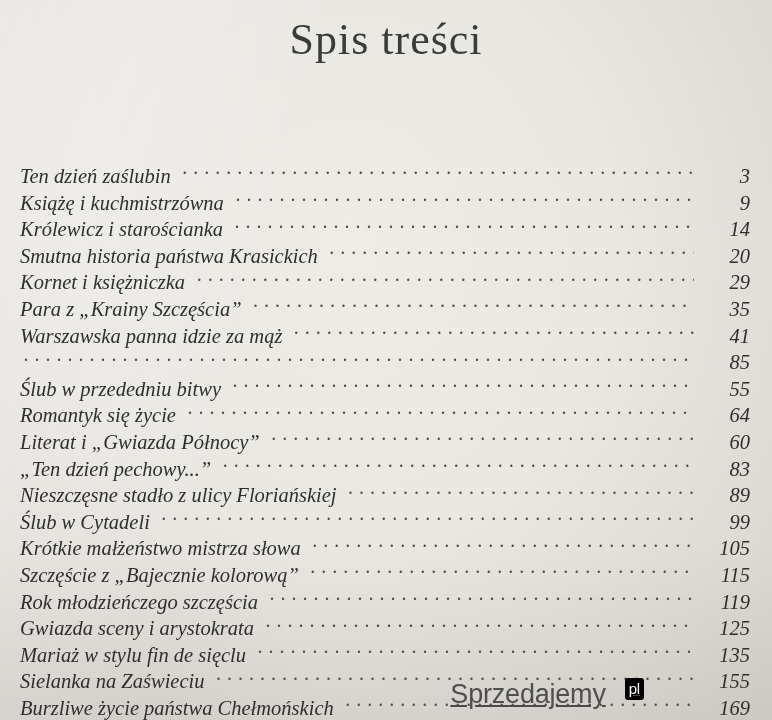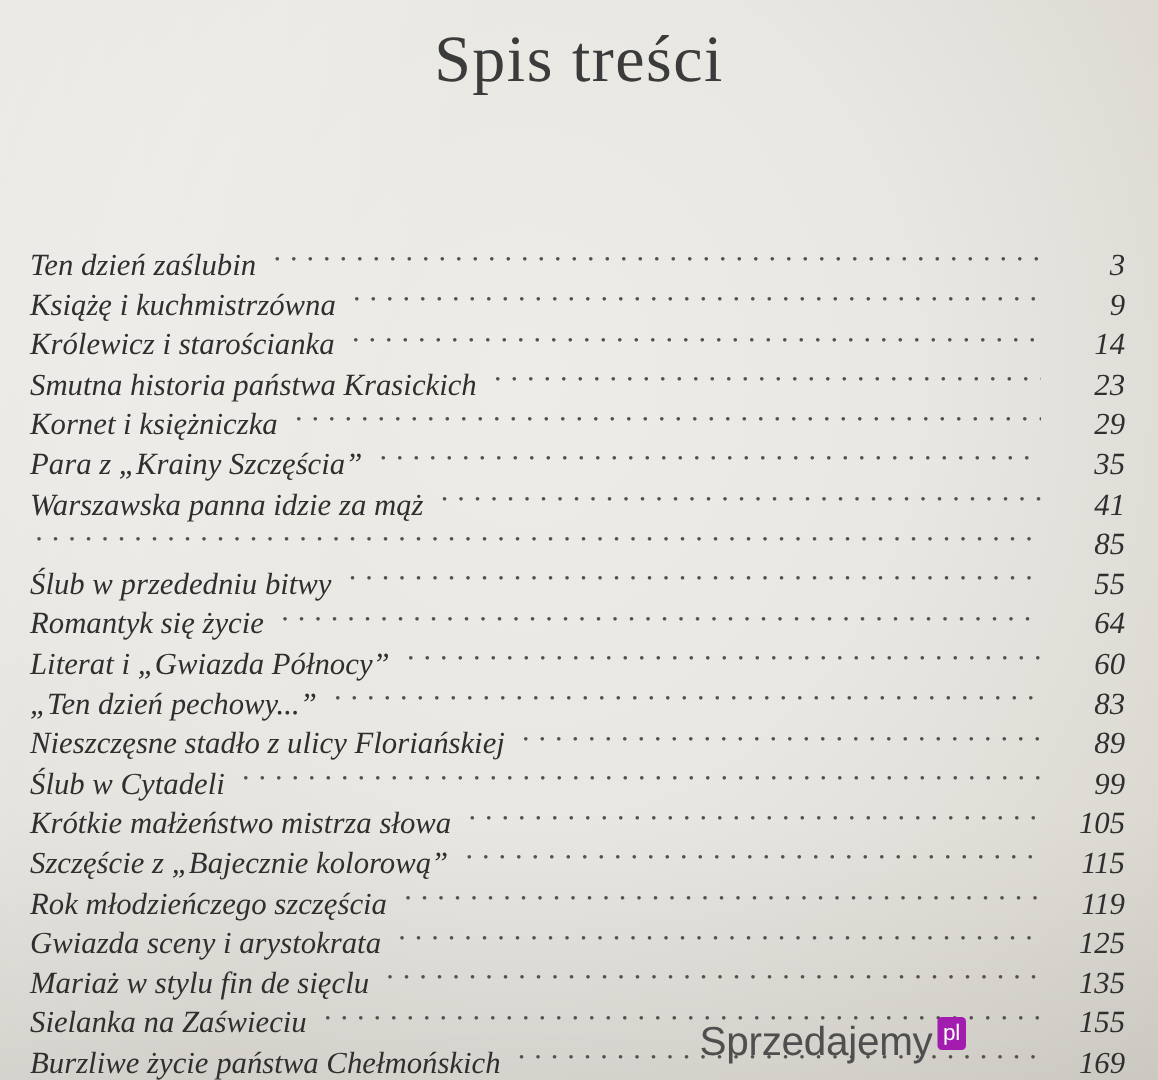--- a/index.html
+++ b/index.html
@@ -93,33 +93,34 @@
   .watermark {
     position: absolute;
     right: 16px;
     bottom: 10px;
     font-family: "Liberation Sans", sans-serif;
     font-size: 27px;
     color: #4a4a4a;
     letter-spacing: -0.2px;
     display: flex;
     align-items: center;
+    text-decoration: underline;
   }
   .watermark .wm-text {
     color: #4f4f4f;
   }
   .watermark .wm-badge {
     display: inline-block;
-    background: #a21caf;
+    background: #000000;
     color: #ffffff;
     font-size: 15px;
     line-height: 1;
     padding: 3px 4px 4px 4px;
     border-radius: 3px;
-    margin-left: 3px;
+    margin-left: 19px;
     position: relative;
     top: -6px;
     font-family: "Liberation Sans", sans-serif;
   }
 </style>
 </head>
 <body>
 
 <div class="page"></div>
 
@@ -140,21 +141,21 @@
         <span class="toc-page">9</span>
       </div>
       <div class="toc-row">
         <span class="toc-title">Królewicz i starościanka</span>
         <span class="toc-dots"></span>
         <span class="toc-page">14</span>
       </div>
       <div class="toc-row">
         <span class="toc-title">Smutna historia państwa Krasickich</span>
         <span class="toc-dots"></span>
-        <span class="toc-page">23</span>
+        <span class="toc-page">20</span>
       </div>
       <div class="toc-row">
         <span class="toc-title">Kornet i księżniczka</span>
         <span class="toc-dots"></span>
         <span class="toc-page">29</span>
       </div>
       <div class="toc-row">
         <span class="toc-title">Para z „Krainy Szczęścia”</span>
         <span class="toc-dots"></span>
         <span class="toc-page">35</span>

